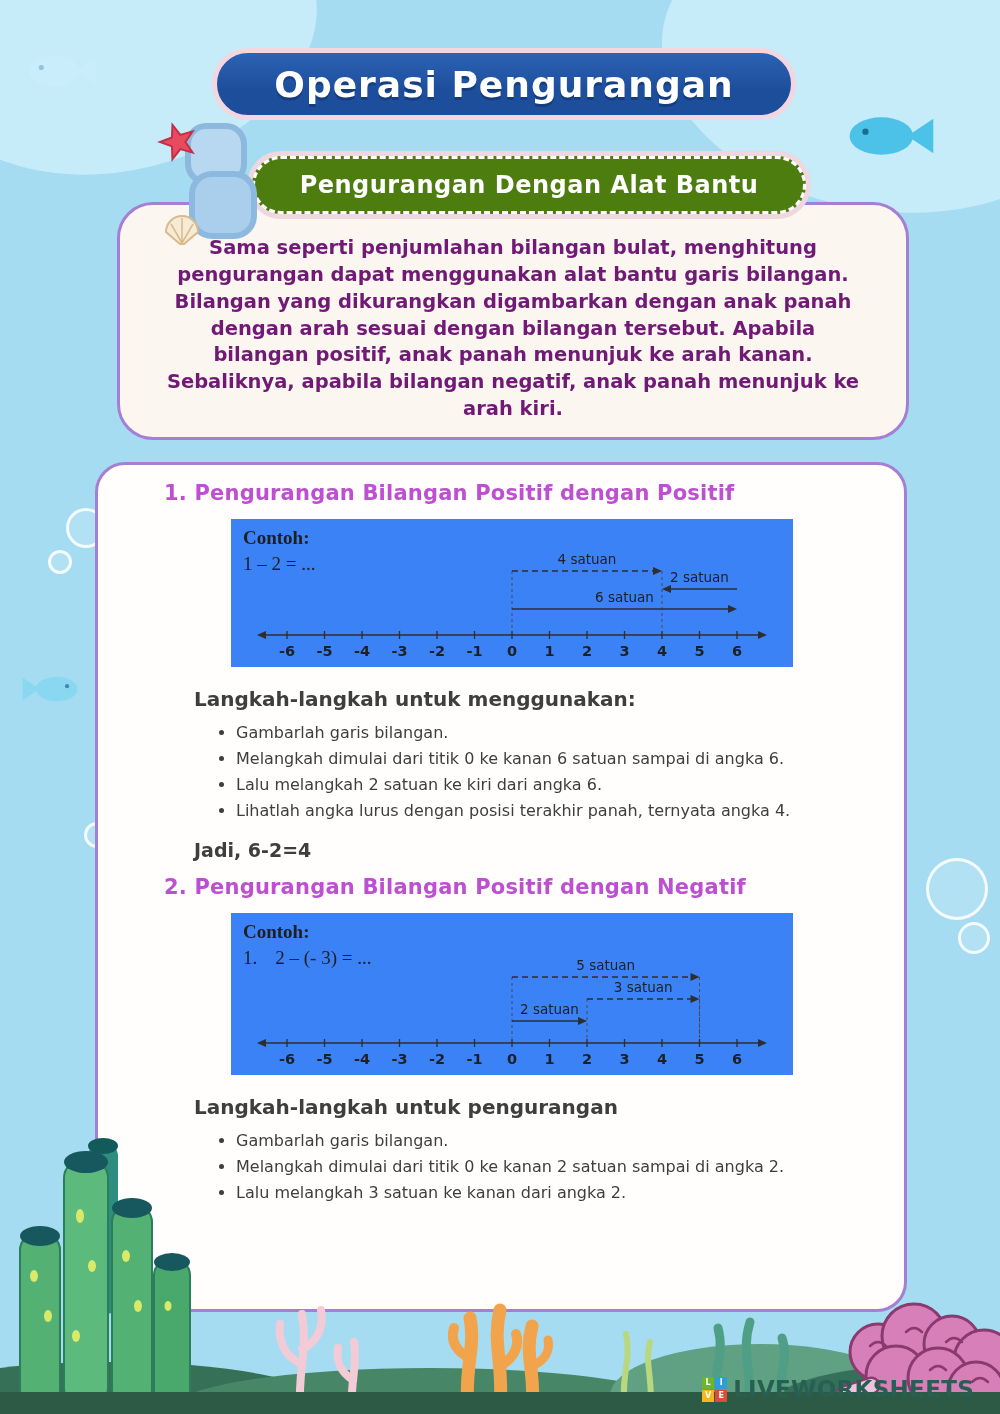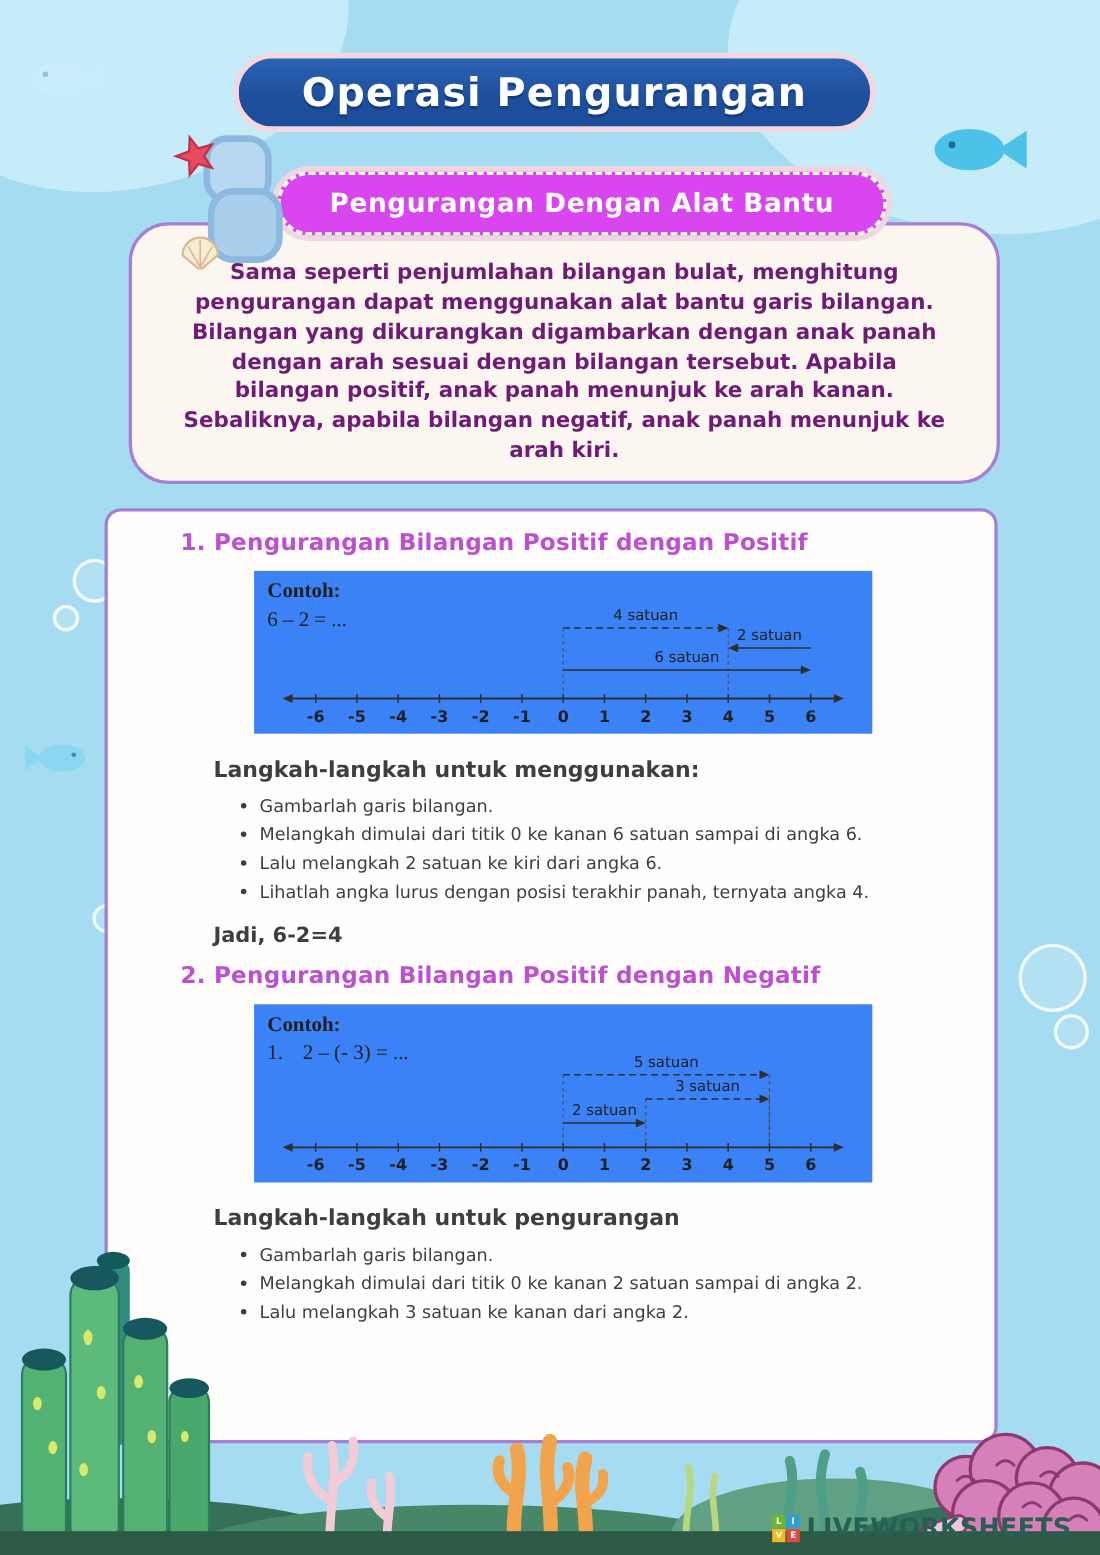--- a/index.html
+++ b/index.html
@@ -19,39 +19,39 @@
     position:absolute;left:212px;top:48px;width:574px;height:62px;z-index:3;
     background:linear-gradient(#2d62b4 0%,#1c4e9c 60%);
     border:5px solid #f4d6e0;border-radius:36px;
     display:flex;align-items:center;justify-content:center;
   }
   .title-text{color:#ffffff;font-size:36px;font-weight:700;letter-spacing:1px;
     text-shadow:0 3px 0 rgba(10,40,90,.45);}
   .deco-8{position:absolute;left:146px;top:110px;width:115px;height:140px;z-index:4;}
   .badge-pill{
     position:absolute;left:252px;top:156px;width:548px;height:52px;z-index:3;
-    background:#d946ef;border:3px dashed #ffffff;border-radius:30px;
+    background:#4d7c0f;border:3px dashed #ffffff;border-radius:30px;
     box-shadow:0 0 0 5px #eed7de;
     display:flex;align-items:center;justify-content:center;
   }
   .badge-text{color:#ffffff;font-size:24px;font-weight:800;letter-spacing:.5px;}
   
   .intro-card{
     position:absolute;left:117px;top:202px;width:786px;height:232px;z-index:2;
     background:#fcf6f1;border:3px solid #a57fd3;border-radius:36px;
     display:flex;align-items:center;justify-content:center;
   }
   .intro-text{
     margin:0;padding:26px 42px 10px;text-align:center;
     font-size:19.5px;line-height:1.38;font-weight:600;color:#701a75;
   }
   
   .main-card{
     position:absolute;left:95px;top:462px;width:812px;height:850px;z-index:2;
-    background:#fffefd;border:3px solid #a57fd3;border-radius:15px;
+    background:#fffefd;border:3px solid #a57fd3;border-radius:30px;
     box-sizing:border-box;padding:2px 50px 0 66px;overflow:hidden;
   }
   .sec-heading{margin:14px 0 0 0;font-size:21px;font-weight:800;color:#bd4fd1;letter-spacing:.2px;}
   .nl-box{
     position:relative;margin:14px 0 18px 67px;width:562px;background:#3b82f6;
   }
   .nl-box-1{height:148px;}
   .nl-box-2{height:162px;}
   .contoh-block{position:absolute;left:12px;top:8px;z-index:2;font-family:"Liberation Serif",serif;color:#1f1f1f;}
   .contoh-label{font-size:19px;font-weight:bold;}
@@ -132,21 +132,21 @@
   </div>
 
   <div class="main-card">
 
     <h2 class="sec-heading">1. Pengurangan Bilangan Positif dengan Positif</h2>
 
     <div class="nl-box nl-box-1">
       <div class="contoh-block">
         <div class="contoh-label">Contoh:</div>
         <div class="contoh-expr">
-          <span class="num"></span><span>6 – 2 = ...</span>
+          <span class="num"></span><span>1 – 2 = ...</span>
         </div>
       </div>
       <div class="nl-canvas"><svg width="562" height="148" viewBox="0 0 562 148">
             <line x1="32" y1="116" x2="530" y2="116" stroke="#2e2e2e" stroke-width="1.6"></line>
             <polygon points="536,116 527,112 527,120" fill="#2e2e2e"></polygon>
             <polygon points="26,116 35,112 35,120" fill="#2e2e2e"></polygon>
             <line x1="55.99999999999999" y1="112" x2="55.99999999999999" y2="120" stroke="#2e2e2e" stroke-width="1.3"></line>
             <text x="55.99999999999999" y="137" text-anchor="middle" font-size="14.5" font-weight="600" fill="#1f1f1f">-6</text>
             <line x1="93.5" y1="112" x2="93.5" y2="120" stroke="#2e2e2e" stroke-width="1.3"></line>
             <text x="93.5" y="137" text-anchor="middle" font-size="14.5" font-weight="600" fill="#1f1f1f">-5</text>

